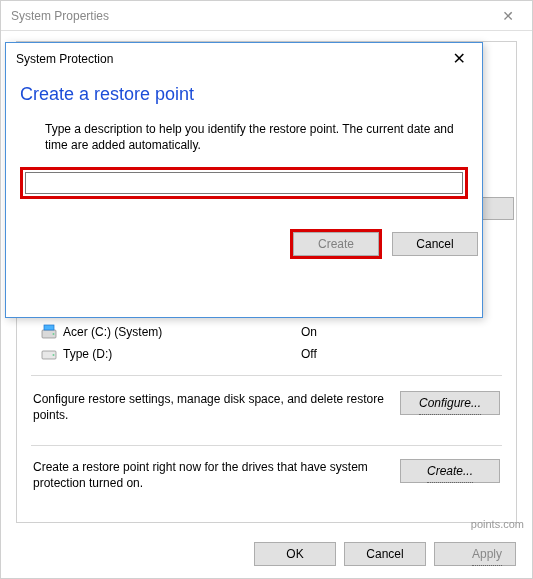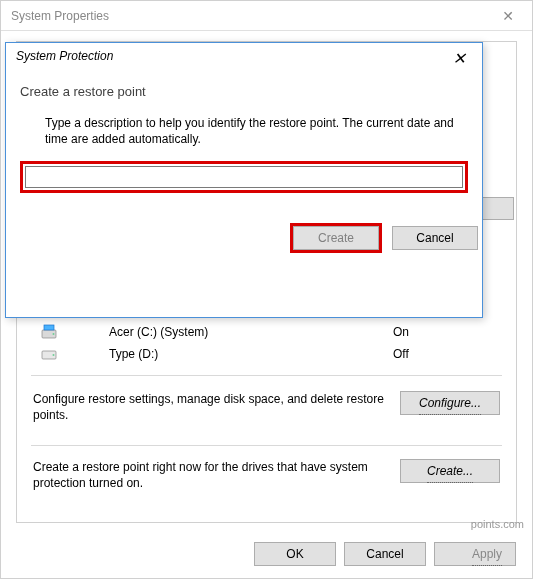--- a/index.html
+++ b/index.html
@@ -53,21 +53,20 @@
       position: absolute;
       top: 320px;
       left: 40px;
       right: 40px;
       font-size: 12px;
     }
     .drive-row {
       display: flex;
       align-items: center;
       padding: 3px 0;
-      gap: 46px;
     }
     .drive-icon svg { width: 16px; height: 16px; display: block; }
     .drive-name { margin-left: 6px; flex: 0 0 238px; }
     .drive-status { }
     .group-box {
       position: absolute;
       left: 30px;
       right: 30px;
       border-top: 1px solid #d9d9d9;
     }
@@ -131,34 +130,34 @@
       top: 42px;
       left: 5px;
       width: 478px;
       height: 276px;
       background: #fff;
       border: 1px solid #4a90d9;
       box-shadow: 2px 2px 8px rgba(0,0,0,0.2);
     }
     .modal-titlebar {
       display: flex;
+      align-items: center;
       padding: 6px 10px 10px 10px;
       font-size: 12px;
-      font-style: italic;
     }
     .modal-close {
       margin-left: auto;
       font-size: 16px;
       font-weight: 300;
       cursor: pointer;
       padding: 0 6px;
     }
     .modal-heading {
-      color: #404040;
-      font-size: 13px;
+      color: #1d4ed8;
+      font-size: 18px;
       font-weight: 400;
       padding: 6px 14px 12px 14px;
     }
     .modal-desc {
       font-size: 12px;
       padding: 4px 14px 14px 14px;
       line-height: 1.35;
       margin-left: 25px;
     }
     .modal-input-wrap {

